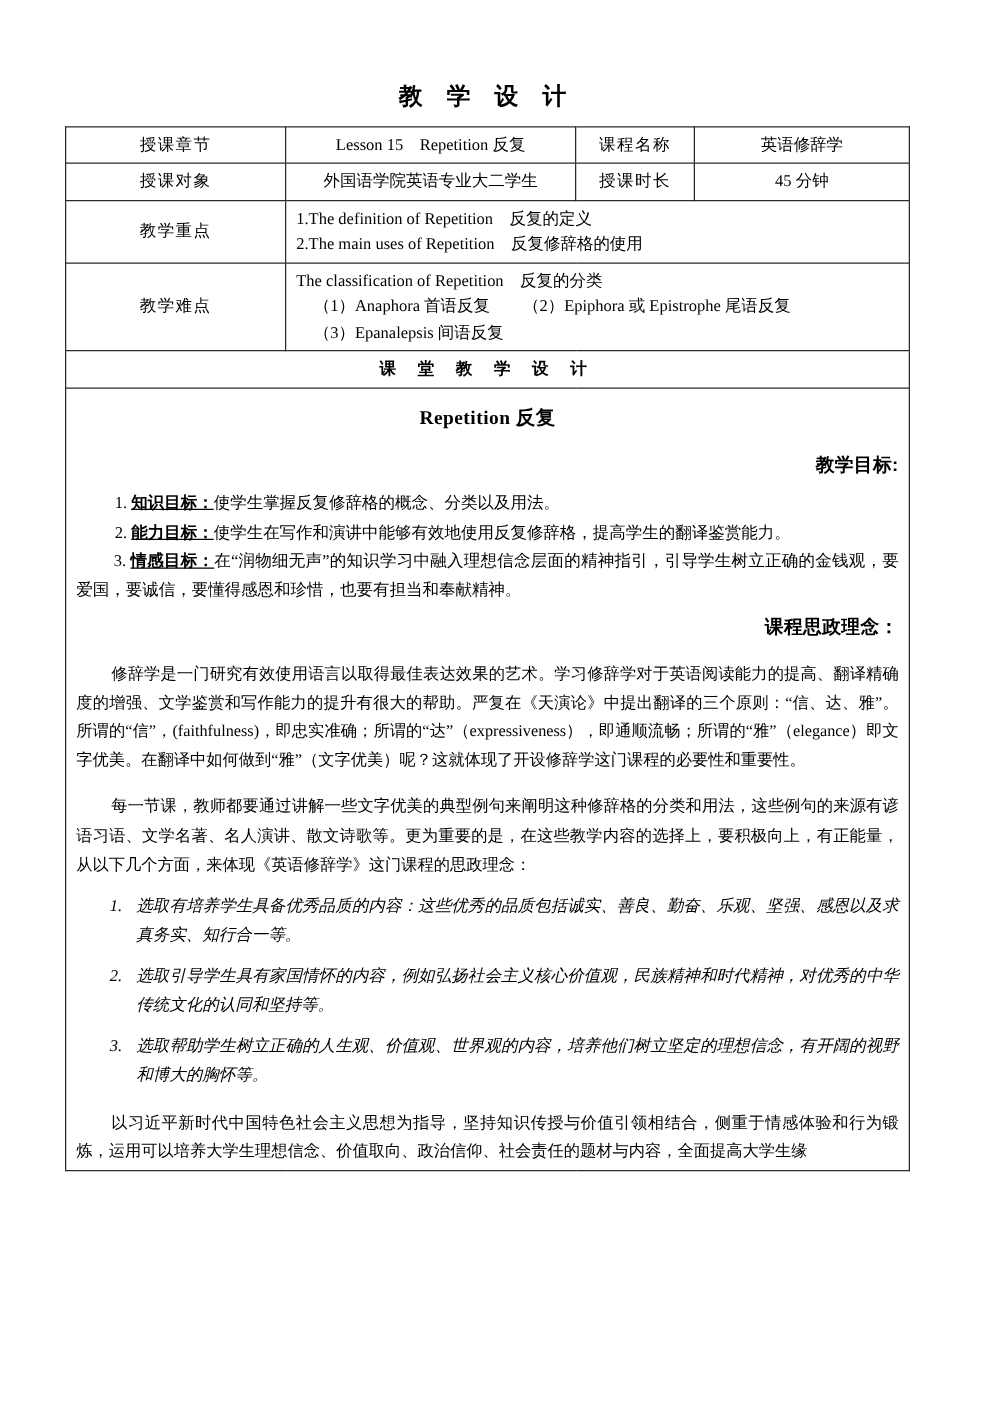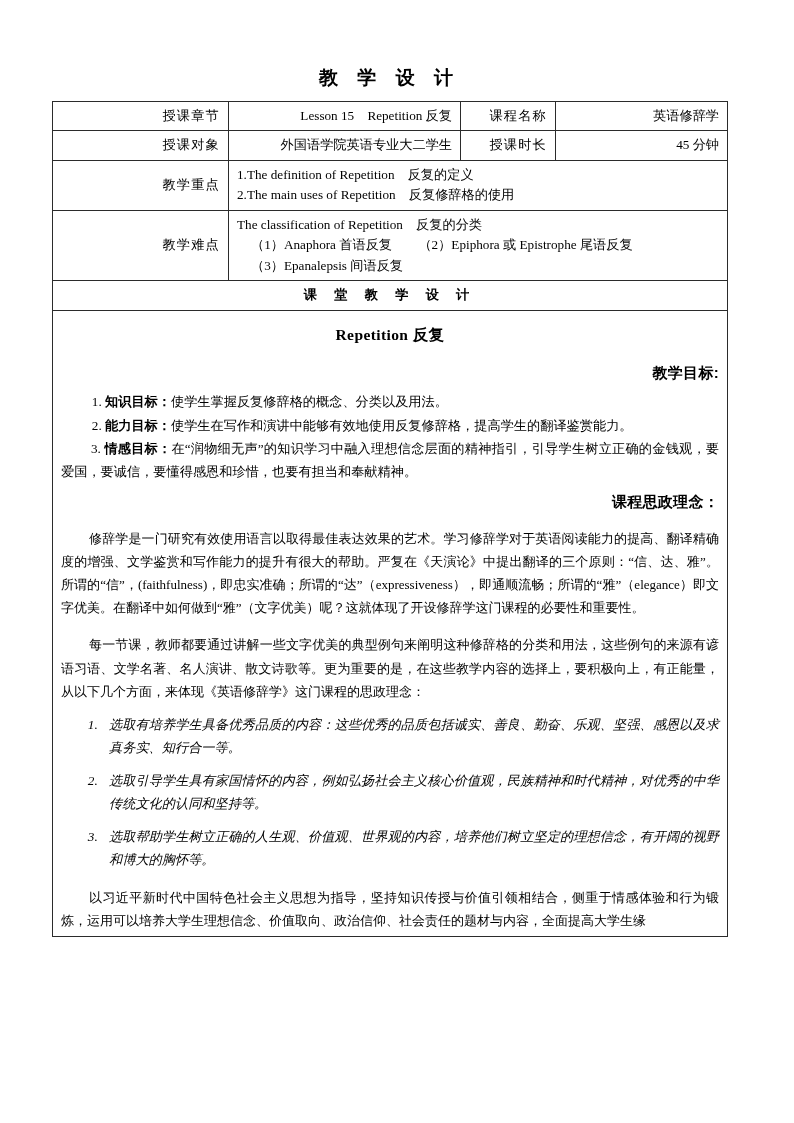--- a/index.html
+++ b/index.html
@@ -51,22 +51,22 @@
     padding: 4px 8px;
     font-size: 13.2px;
     line-height: 1.55;
   }
 
   .col-label  { width: 176px; }
   .col-main   { width: 232px; }
   .col-sublab { width: 95px;  }
   .col-subval { width: 172px; }
 
-  .cell-label     { text-align: right; letter-spacing: 1.2px; }
-  .cell-center    { text-align: right; }
+  .cell-label     { text-align: center; letter-spacing: 1.2px; }
+  .cell-center    { text-align: center; }
   .cell-pad-lg    { padding-top: 11px; padding-bottom: 11px; }
   .cell-pad-xl    { padding-top: 14px; padding-bottom: 14px; }
 
   .val-indent { padding-left: 14px; }
 
   
   .banner-cell {
     text-align: center;
     letter-spacing: 7px;
     font-size: 13px;
@@ -105,20 +105,21 @@
   }
   ol.goals > li {
     font-size: 13.2px;
     line-height: 1.72;
     margin-bottom: 1px;
     text-align: justify;
   }
   ol.goals > li .lbl {
     font-family: "Liberation Sans", "DejaVu Sans", sans-serif;
     font-weight: bold;
+    text-decoration: underline;
   }
   
   ol.goals > li.wrap-full {
     margin-left: -44px;
     padding-left: 0;
     list-style: none;
     text-indent: 30px;
   }
   ol.goals > li.wrap-full .num {
     font-family: "Liberation Serif", serif;

